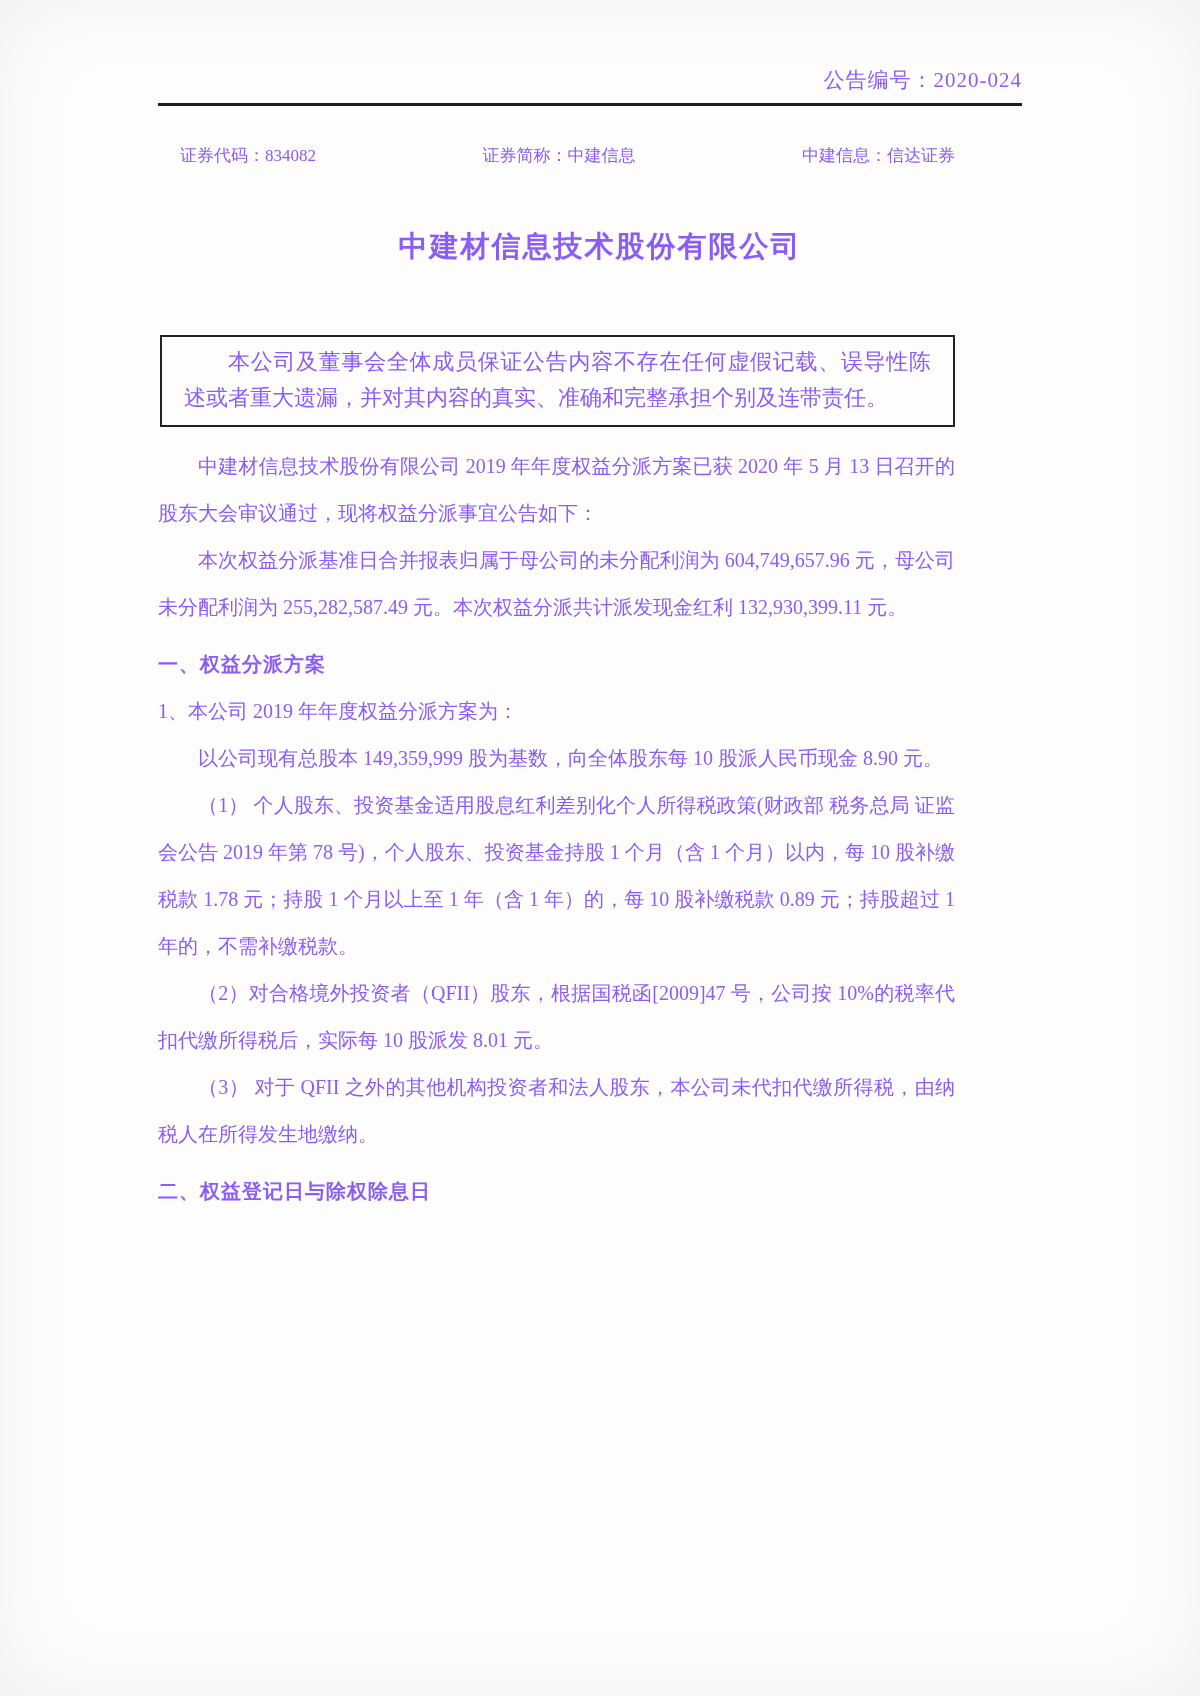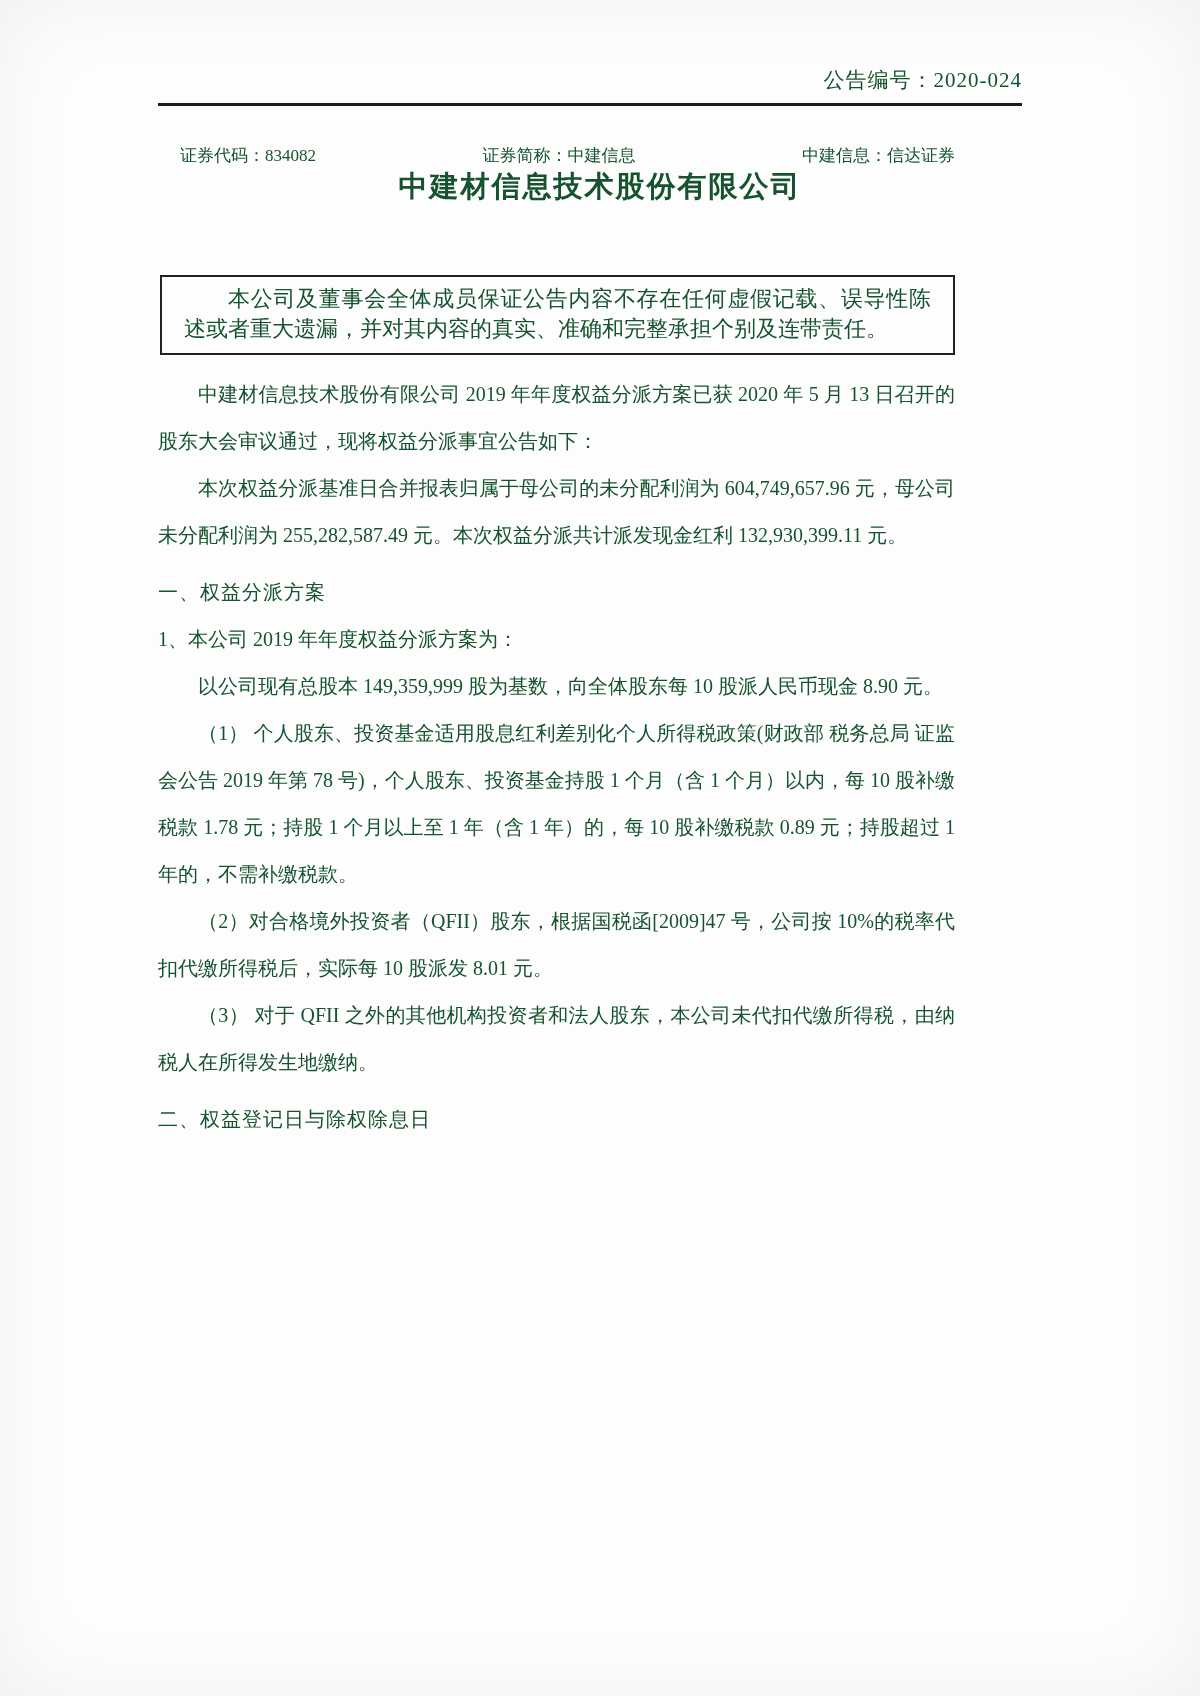--- a/index.html
+++ b/index.html
@@ -6,21 +6,21 @@
   html, body { width: 1200px; }
   body { background: #ececec; }
 
   .page {
     width: 1200px;
     height: 1696px;
     background: #fdfdfd;
     position: relative;
     overflow: hidden;
     font-family: "Liberation Serif", "DejaVu Serif", serif;
-    color: #14532d;
+    color: #8b5cf6;
     box-shadow: inset 0 0 90px rgba(0,0,0,0.05);
   }
 
   .announce-row {
     padding-top: 66px;
     margin: 0 178px 0 158px;
     text-align: right;
     font-size: 21px;
     letter-spacing: 1px;
   }
@@ -37,46 +37,46 @@
     margin: 38px 245px 0 180px;
     font-size: 17px;
   }
 
   .title {
     text-align: center;
     font-weight: 700;
     font-size: 29px;
     letter-spacing: 2px;
   }
-  .title-company { }
+  .title-company { margin-top: 60px; }
   .title-announce { margin-top: 26px; }
 
   .disclaimer {
     margin: 68px 245px 0 160px;
     border: 2px solid #222;
     padding: 7px 22px 9px 22px;
     font-size: 22px;
-    line-height: 30px;
+    line-height: 36px;
     text-align: justify;
     text-indent: 2em;
     font-family: Liberation Serif, serif;
   }
 
   .doc-body {
     margin: 16px 245px 0 158px;
     font-size: 20px;
     line-height: 47px;
     text-align: justify;
   }
 
   .para { text-indent: 2em; }
   .num-item { text-indent: 0; }
 
   .heading {
-    font-weight: 400;
+    font-weight: 700;
     margin-top: 10px;
     font-family: "Liberation Sans", "DejaVu Sans", sans-serif;
     letter-spacing: 1px;
   }
 </style>
 </head>
 <body>
 
 <div class="page">
 

